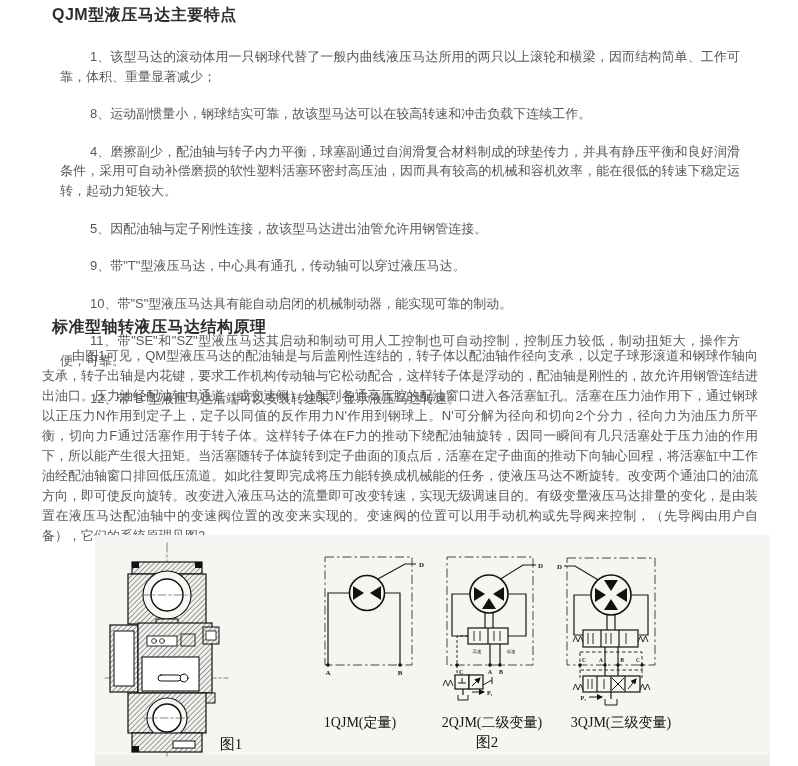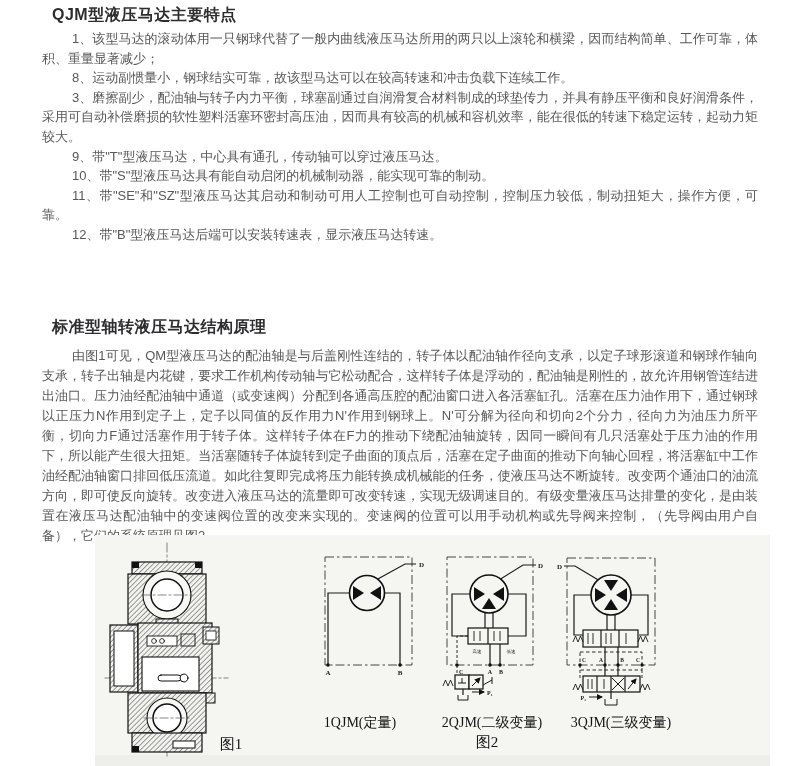--- a/index.html
+++ b/index.html
@@ -3,41 +3,42 @@
 <meta charset="utf-8">
 <style>
   html,body{margin:0;padding:0;background:#fff;}
   .doc{position:relative;width:798px;height:766px;background:#ffffff;overflow:hidden;
        font-family:"Liberation Sans",sans-serif;}
   .sec-title{position:absolute;left:52px;margin:0;font-size:16px;font-weight:bold;
        color:#2d2d2f;letter-spacing:.5px;white-space:nowrap;}
   #title1{top:5px;}
   #title2{top:317px;}
   .feature-list{position:absolute;left:42px;top:29px;width:716px;}
-  .feature-list p{margin:0;font-size:13px;line-height:19.6px;color:#58585a;
+  .feature-list p{margin:18px;font-size:13px;line-height:19.6px;color:#58585a;
        text-align:justify;text-indent:30px;}
   .principle{position:absolute;left:42px;top:346px;width:716px;margin:0;
        font-size:13px;line-height:20px;color:#58585a;text-align:justify;text-indent:30px;}
   .fig-strip{position:absolute;left:95px;top:535px;width:675px;height:231px;
        background:#f5f5f2;}
   .fig-strip svg{display:block;}
   .cap-serif{font-family:"Liberation Serif",serif;fill:#151515;}
   .plabel{font-family:"Liberation Serif",serif;font-weight:bold;fill:#1a1a1a;}
 </style>
 </head>
 <body>
 
 <div class="doc">
 
   <h2 id="title1" class="sec-title">QJM型液压马达主要特点</h2>
 
   <div class="feature-list">
     <p>1、该型马达的滚动体用一只钢球代替了一般内曲线液压马达所用的两只以上滚轮和横梁，因而结构简单、工作可靠，体积、重量显著减少；</p>
     <p>8、运动副惯量小，钢球结实可靠，故该型马达可以在较高转速和冲击负载下连续工作。</p>
-    <p>3、磨擦副少，配油轴与转子内力平衡，球塞副通过自润滑复合材料制成的球垫传力，并具有静压平衡和良好润滑条件，采用可自动补偿磨损的软性塑料活塞环密封高压油，因而具有较高的机械和容机效率，能在很低的转速下稳定运转，起动力矩较大。</p>
+    <p>4、磨擦副少，配油轴与转子内力平衡，球塞副通过自润滑复合材料制成的球垫传力，并具有静压平衡和良好润滑条件，采用可自动补偿磨损的软性塑料活塞环密封高压油，因而具有较高的机械和容机效率，能在很低的转速下稳定运转，起动力矩较大。</p>
+    <p>5、因配油轴与定子刚性连接，故该型马达进出油管允许用钢管连接。</p>
     <p>9、带"T"型液压马达，中心具有通孔，传动轴可以穿过液压马达。</p>
     <p>10、带"S"型液压马达具有能自动启闭的机械制动器，能实现可靠的制动。</p>
     <p>11、带"SE"和"SZ"型液压马达其启动和制动可用人工控制也可自动控制，控制压力较低，制动扭矩大，操作方便，可靠。</p>
     <p>12、带"B"型液压马达后端可以安装转速表，显示液压马达转速。</p>
   </div>
 
   <h2 id="title2" class="sec-title">标准型轴转液压马达结构原理</h2>
 
   <p class="principle">由图1可见，QM型液压马达的配油轴是与后盖刚性连结的，转子体以配油轴作径向支承，以定子球形滚道和钢球作轴向支承，转子出轴是内花键，要求工作机构传动轴与它松动配合，这样转子体是浮动的，配油轴是刚性的，故允许用钢管连结进出油口。压力油经配油轴中通道（或变速阀）分配到各通高压腔的配油窗口进入各活塞缸孔。活塞在压力油作用下，通过钢球以正压力N作用到定子上，定子以同值的反作用力N'作用到钢球上。N'可分解为径向和切向2个分力，径向力为油压力所平衡，切向力F通过活塞作用于转子体。这样转子体在F力的推动下绕配油轴旋转，因同一瞬间有几只活塞处于压力油的作用下，所以能产生很大扭矩。当活塞随转子体旋转到定子曲面的顶点后，活塞在定子曲面的推动下向轴心回程，将活塞缸中工作油经配油轴窗口排回低压流道。如此往复即完成将压力能转换成机械能的任务，使液压马达不断旋转。改变两个通油口的油流方向，即可使反向旋转。改变进入液压马达的流量即可改变转速，实现无级调速目的。有级变量液压马达排量的变化，是由装置在液压马达配油轴中的变速阀位置的改变来实现的。变速阀的位置可以用手动机构或先导阀来控制，（先导阀由用户自备），它们的系统原理见图2。</p>
 

